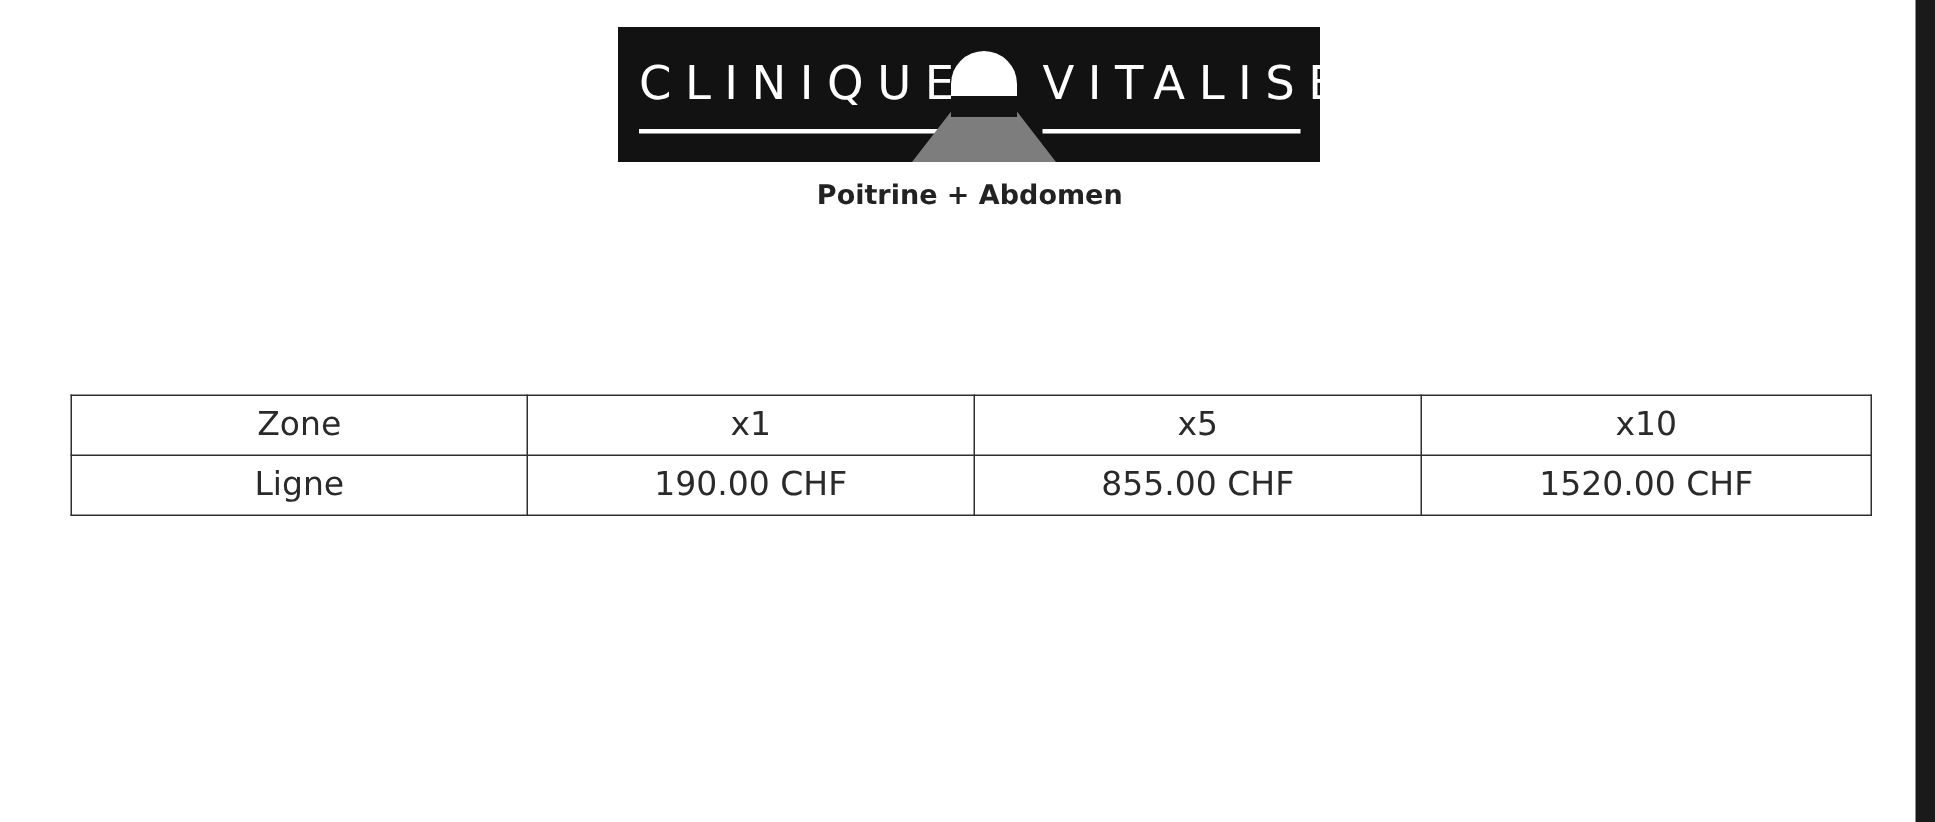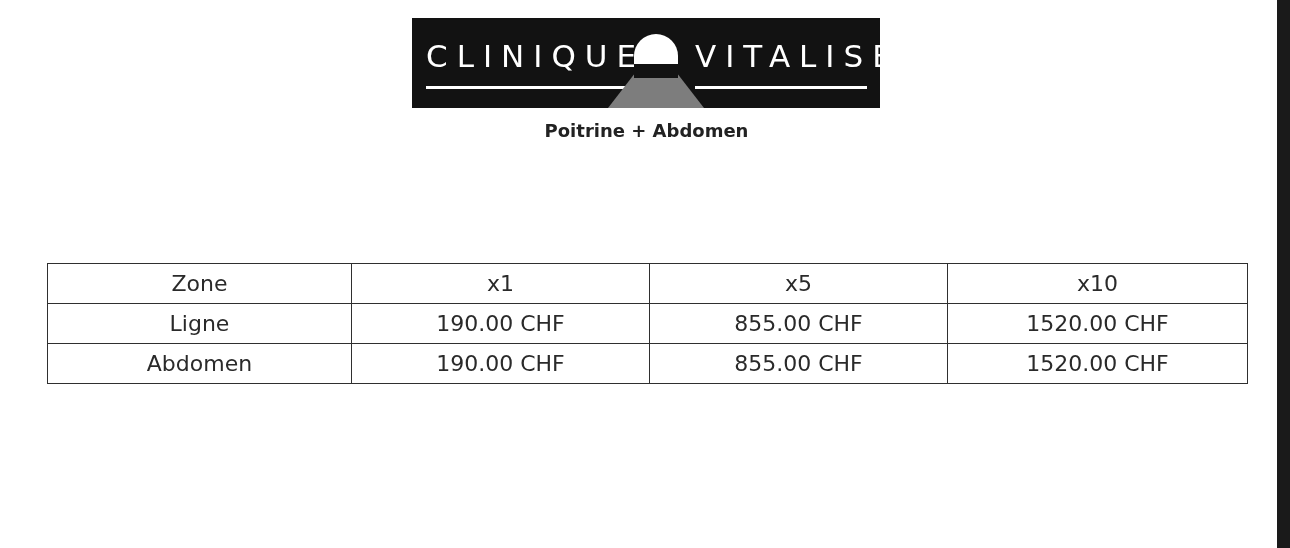--- a/index.html
+++ b/index.html
@@ -173,24 +173,18 @@
         <th>x10</th>
       </tr>
     </thead>
     <tbody>
       <tr>
         <td>Ligne</td>
         <td>190.00 CHF</td>
         <td>855.00 CHF</td>
         <td>1520.00 CHF</td>
       </tr>
-      <tr>
-        <td>Abdomen</td>
-        <td>190.00 CHF</td>
-        <td>855.00 CHF</td>
-        <td>1520.00 CHF</td>
-      </tr>
     </tbody>
   </table>
 
 </div>
 
 <div class="right-edge"></div>
 
 </body></html>

